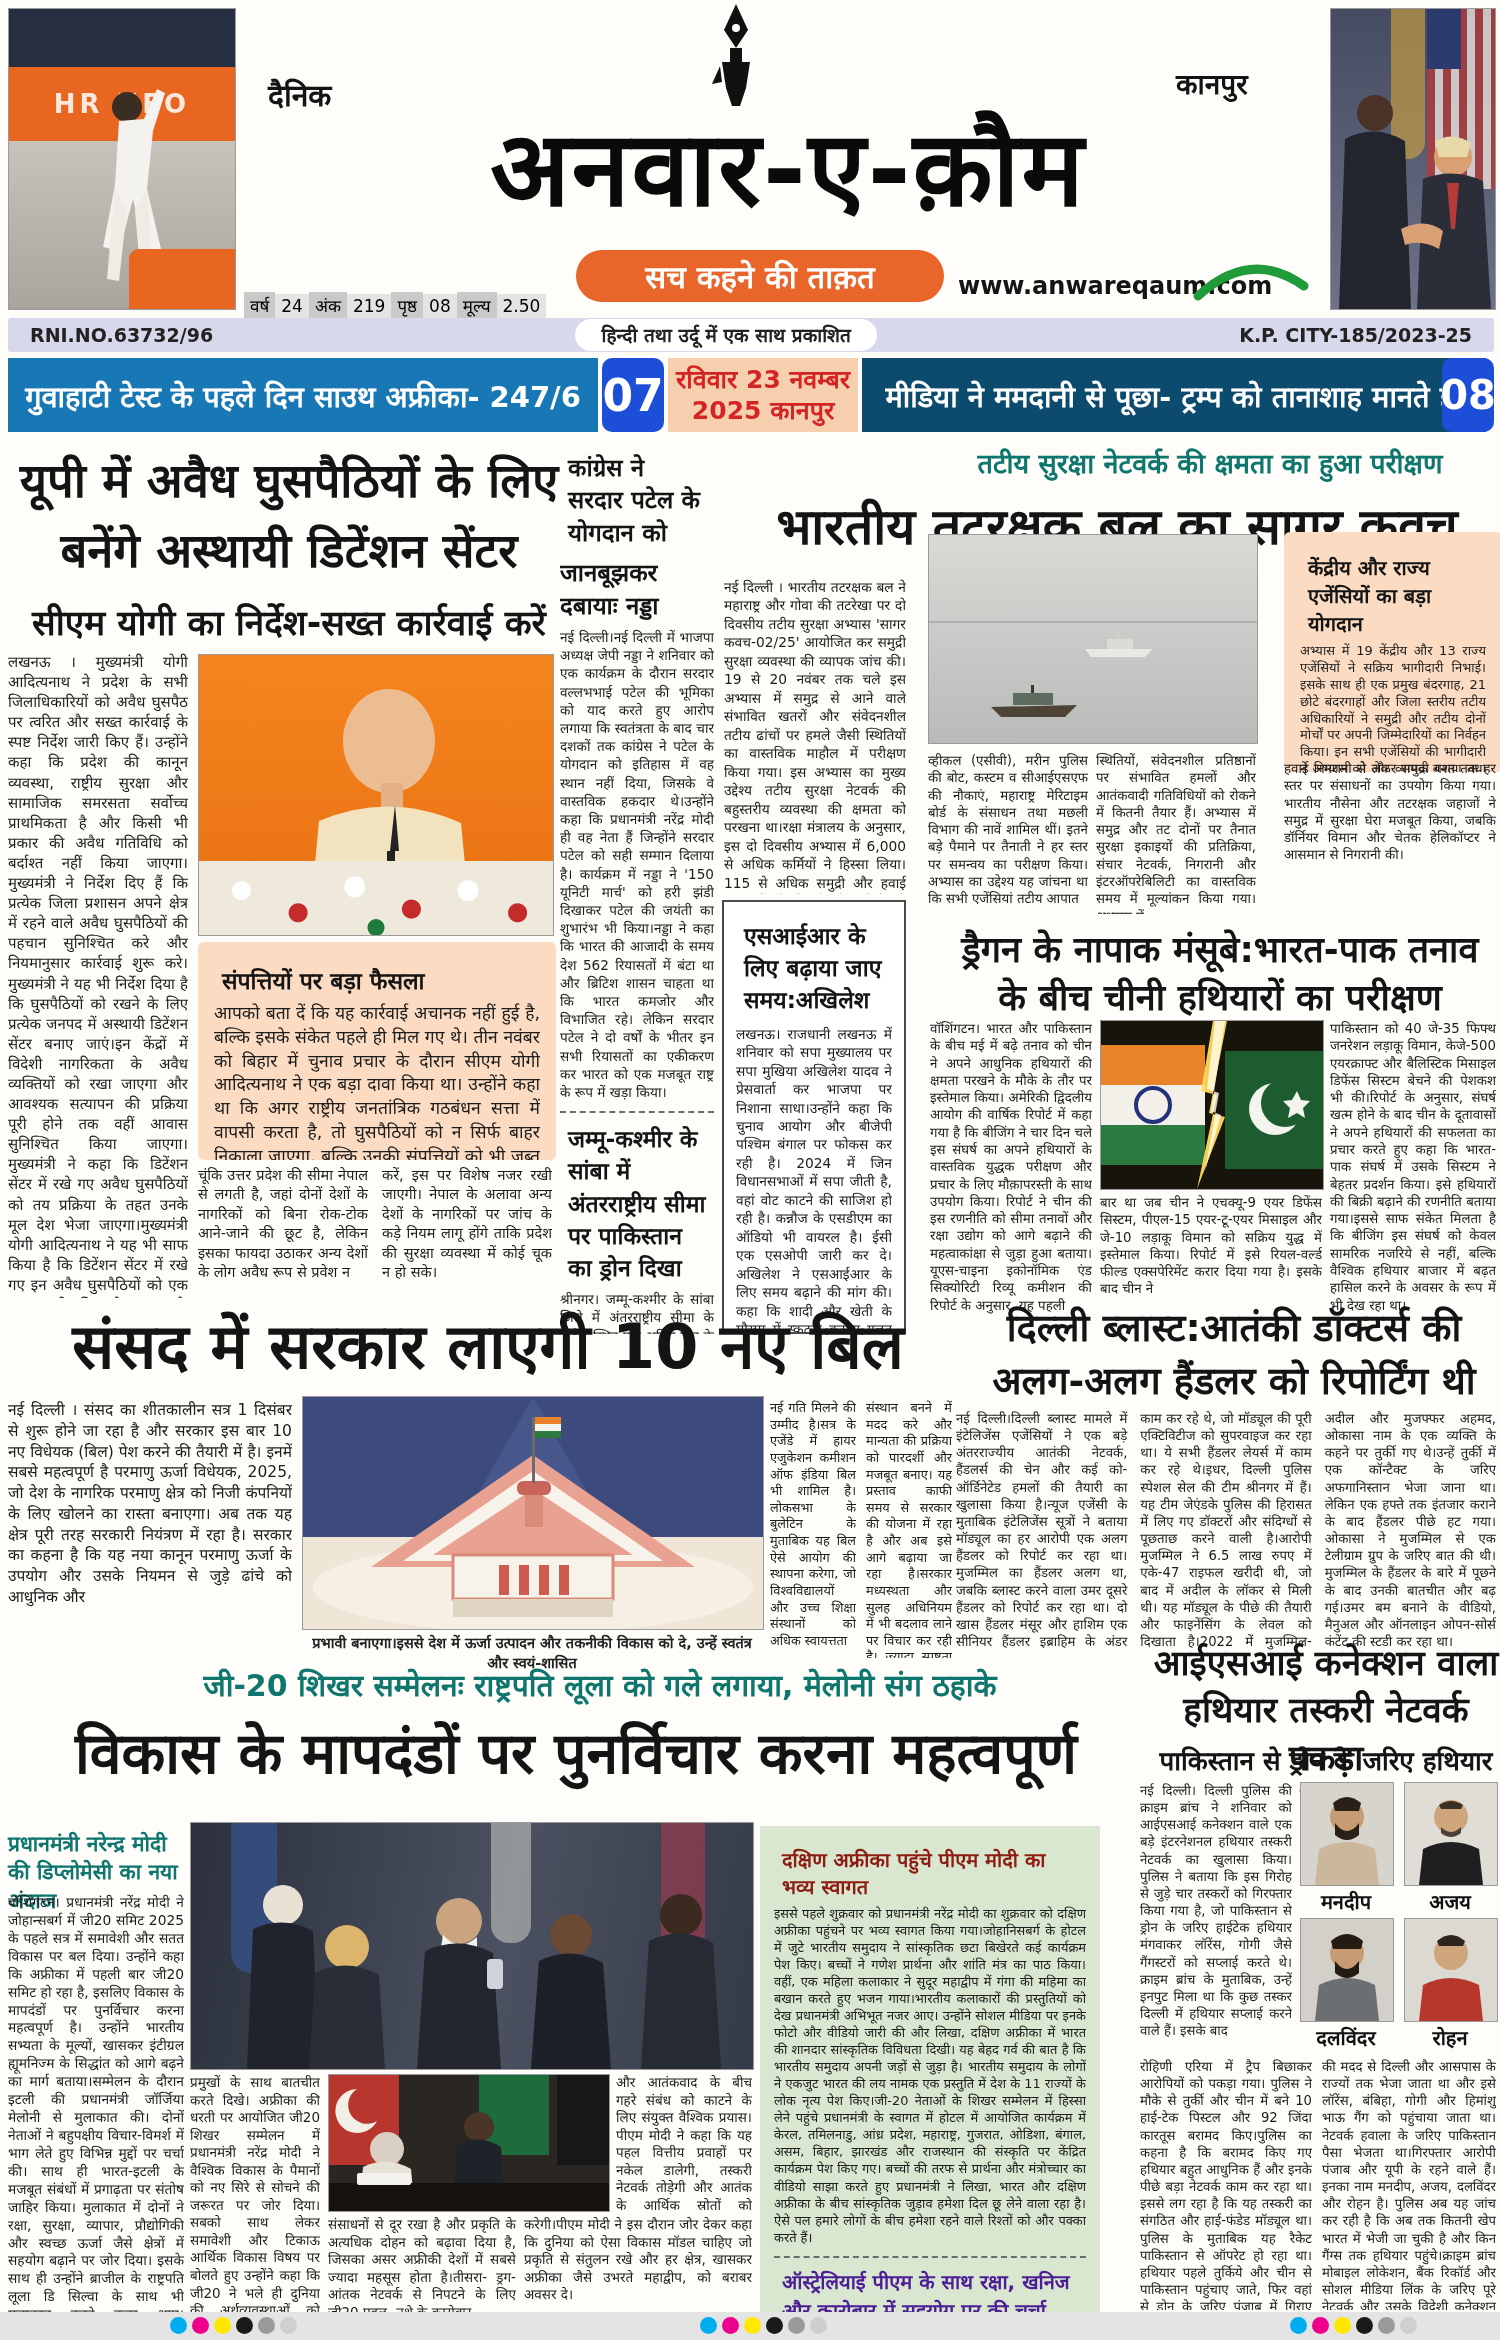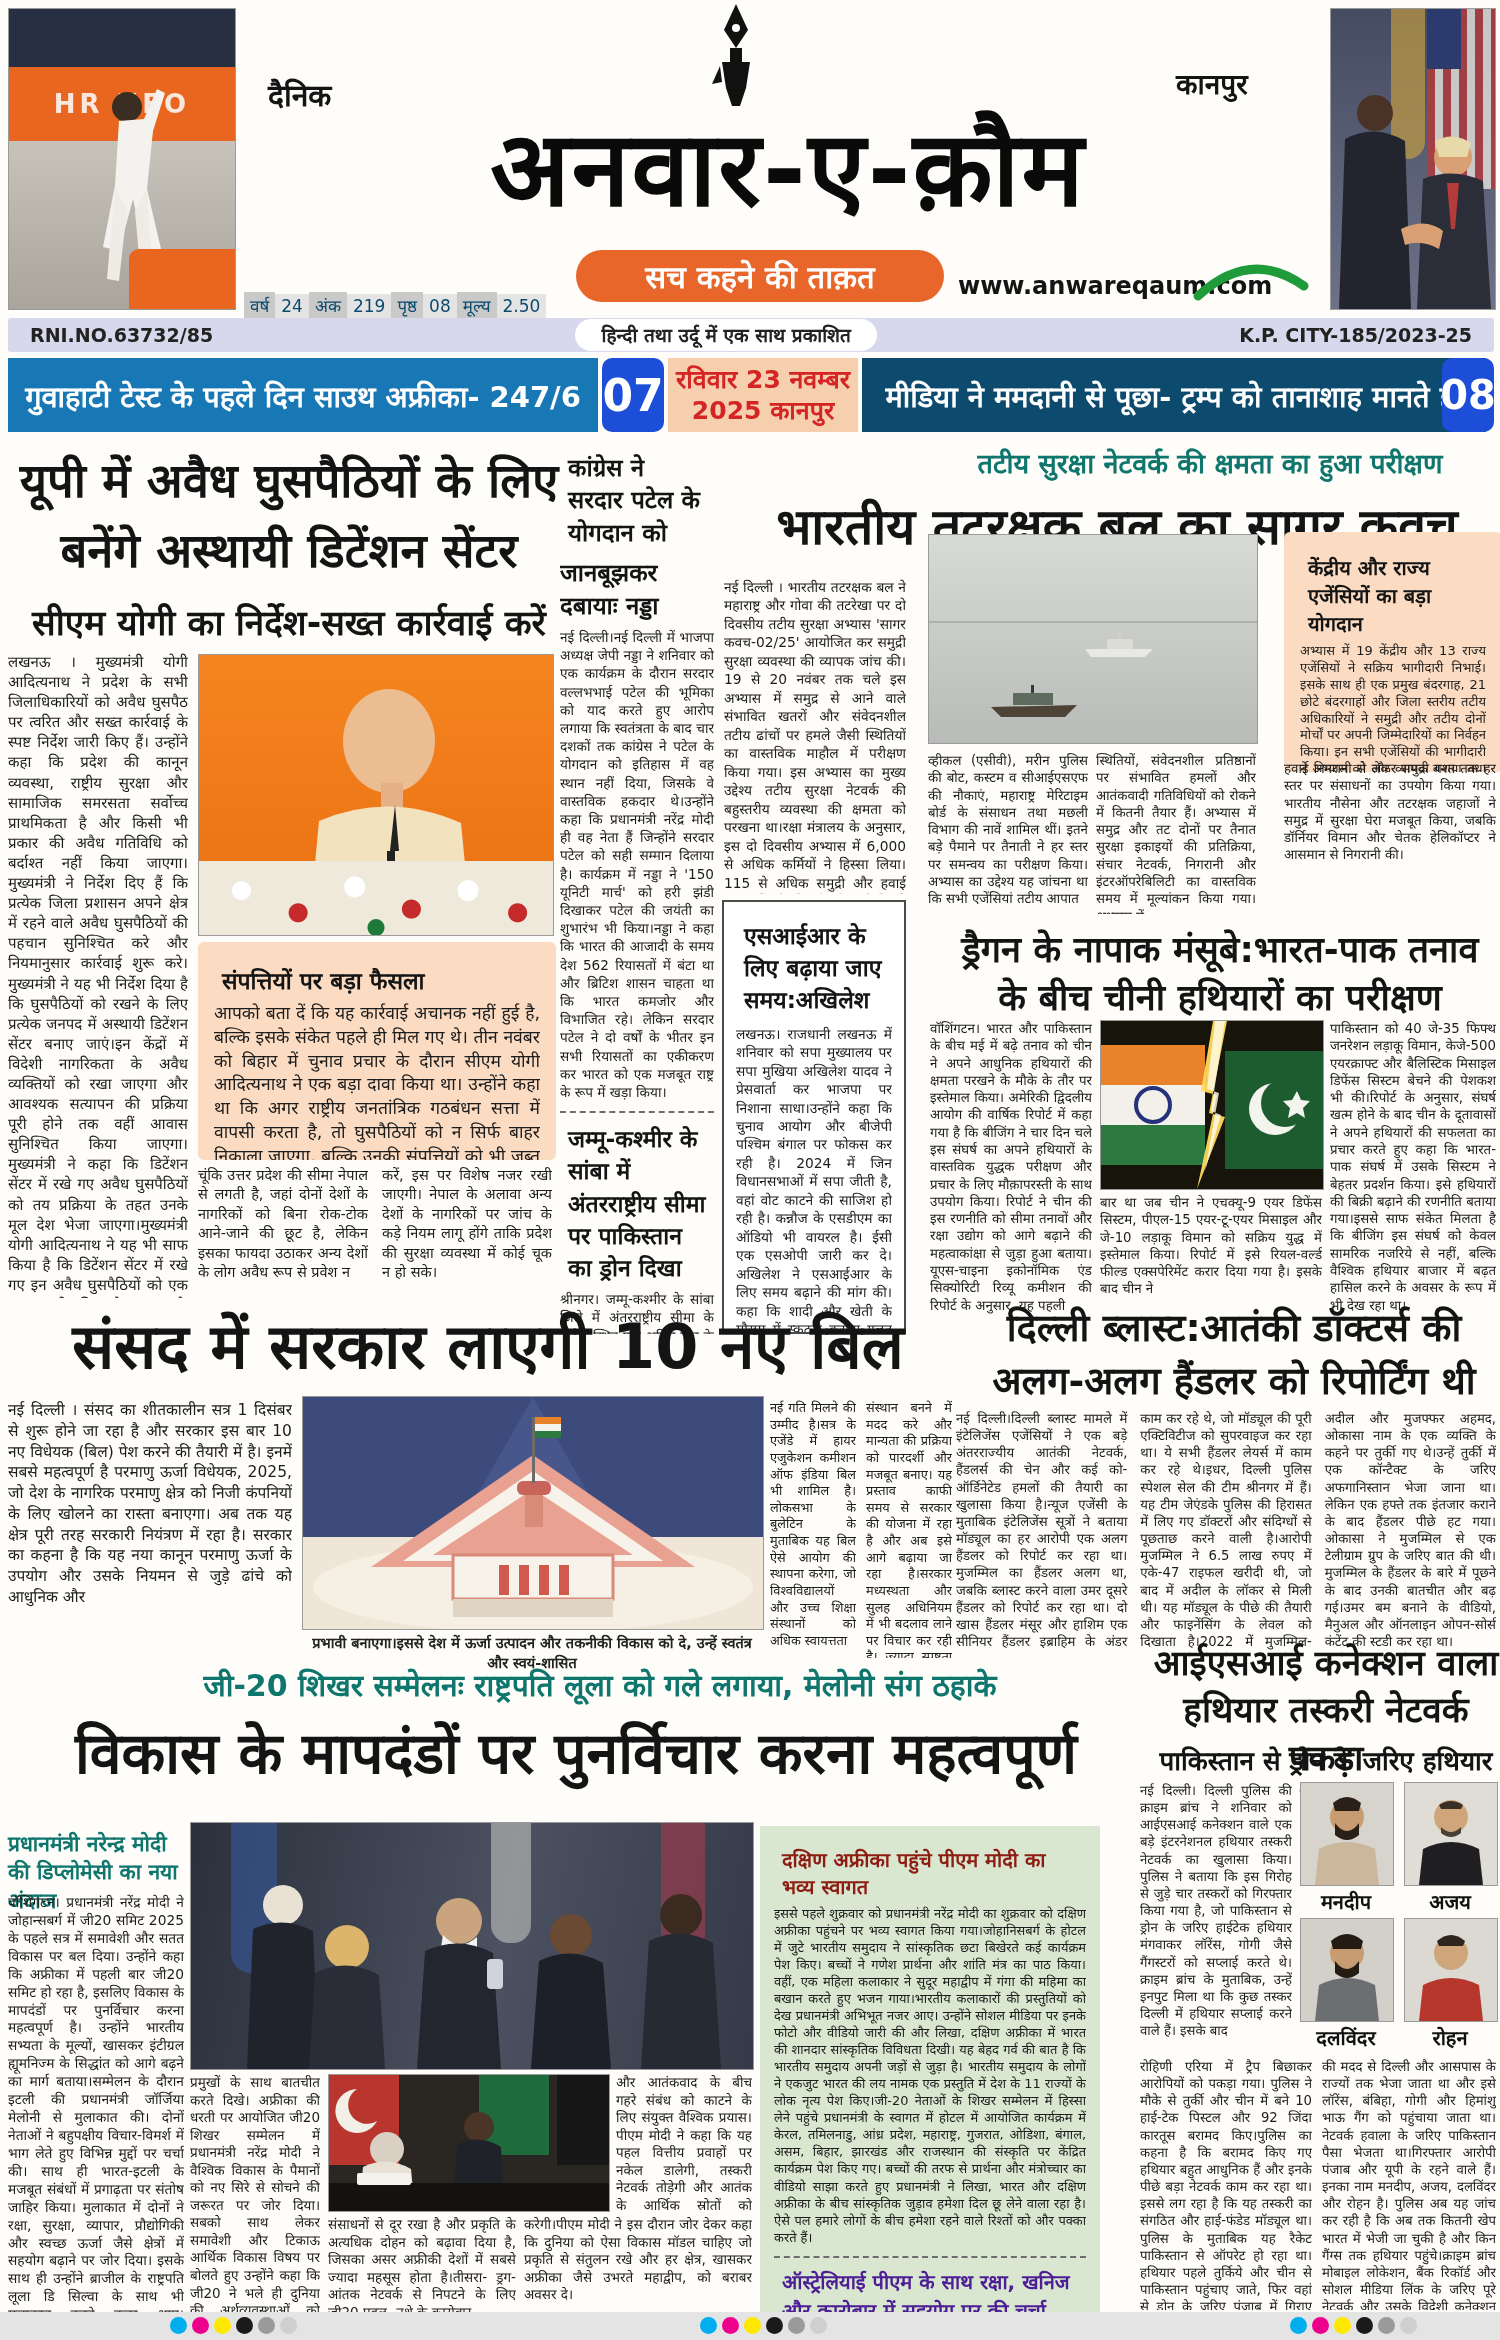--- a/index.html
+++ b/index.html
@@ -9,21 +9,21 @@
   .ph{border:1px solid #9a9a9a;overflow:hidden;}
   .bd{text-align:justify;line-height:1.34;overflow:hidden;color:#1c1c1c;}
   .ctr{text-align:center;}
   .blk{font-weight:bold;color:#0c0c0c;}
   .red{color:#0f766e;}
   h1,h2,h3,h4{margin:8px;font-weight:bold;}
   
   .title{font-weight:bold;color:#0a0a0a;letter-spacing:2px;}
   .tagline{background:#e8662a;color:#fff;border-radius:28px;font-weight:bold;
            display:flex;align-items:center;justify-content:center;}
-  .edseg{display:inline-block;padding:2px 6px;font-size:17px;color:#0c4a6e;}
+  .edseg{display:inline-block;padding:2px 6px;font-size:17px;color:#000000;}
   .edseg.lab{background:#c9c9c9;}
   .edseg.val{background:#e4e4e4;margin-top:18px;}
   .infostrip{background:#d8d8ec;display:flex;align-items:center;justify-content:space-between;
              padding:0 22px;font-weight:bold;font-size:19px;color:#222;border-radius:3px;}
   .bilpill{background:#fff;border-radius:16px;padding:3px 26px;font-size:19px;}
   .bar{display:flex;align-items:center;justify-content:center;color:#fff;font-weight:bold;}
   .badge{background:#1d4ed8;color:#fff;font-weight:bold;display:flex;align-items:center;justify-content:center;
          border-radius:10px;}
   .datebox{background:#f6cfae;color:#d42424;font-weight:bold;display:flex;flex-direction:column;
            align-items:center;justify-content:center;line-height:1.25;}
@@ -88,21 +88,21 @@
     <span class="edseg lab">वर्ष</span><span class="edseg val">24</span><span class="edseg lab">अंक</span><span class="edseg val">219</span><span class="edseg lab">पृष्ठ</span><span class="edseg val">08</span><span class="edseg lab">मूल्य</span><span class="edseg val">2.50</span>
   </div>
 
   <div class="abs tagline" style="left:576px;top:250px;width:368px;height:52px;font-size:31px;">सच कहने की ताक़त</div>
   <div class="abs" style="left:958px;top:272px;font-size:24px;font-weight:bold;">www.anwareqaum.com</div>
   <svg class="abs" style="left:1192px;top:256px;" width="118" height="48" viewBox="0 0 118 48">
     <path d="M6 40 Q59 -8 112 30" stroke="#1f9b3a" stroke-width="9" fill="none" stroke-linecap="round"></path>
   </svg>
 
   <div class="abs infostrip" style="left:8px;top:318px;width:1486px;height:34px;box-sizing:border-box;">
-    <span>RNI.NO.63732/85</span>
+    <span>RNI.NO.63732/96</span>
     <span class="bilpill">हिन्दी तथा उर्दू में एक साथ प्रकाशित</span>
     <span>K.P. CITY-185/2023-25</span>
   </div>
 
   <div class="abs bar" style="left:8px;top:358px;width:590px;height:74px;background:#1878b5;font-size:29px;">गुवाहाटी टेस्ट के पहले दिन साउथ अफ्रीका- 247/6</div>
   <div class="abs badge" style="left:602px;top:358px;width:62px;height:74px;font-size:44px;">07</div>
   <div class="abs datebox" style="left:668px;top:358px;width:190px;height:74px;font-size:25px;">
     <span>रविवार 23 नवम्बर</span>
     <span>2025 कानपुर</span>
   </div>

